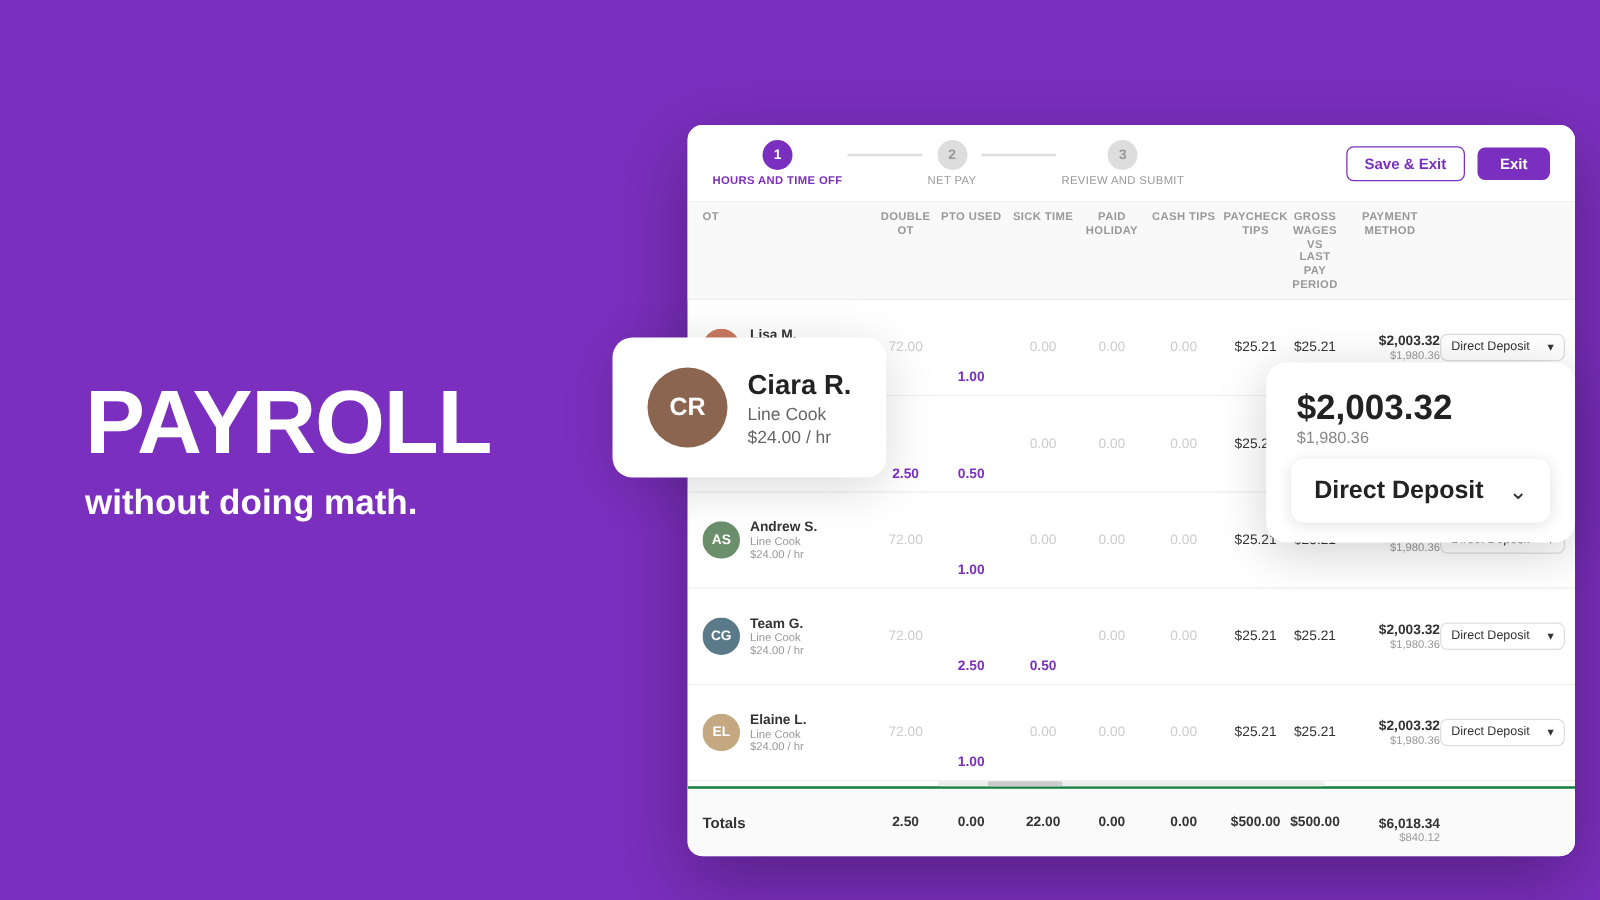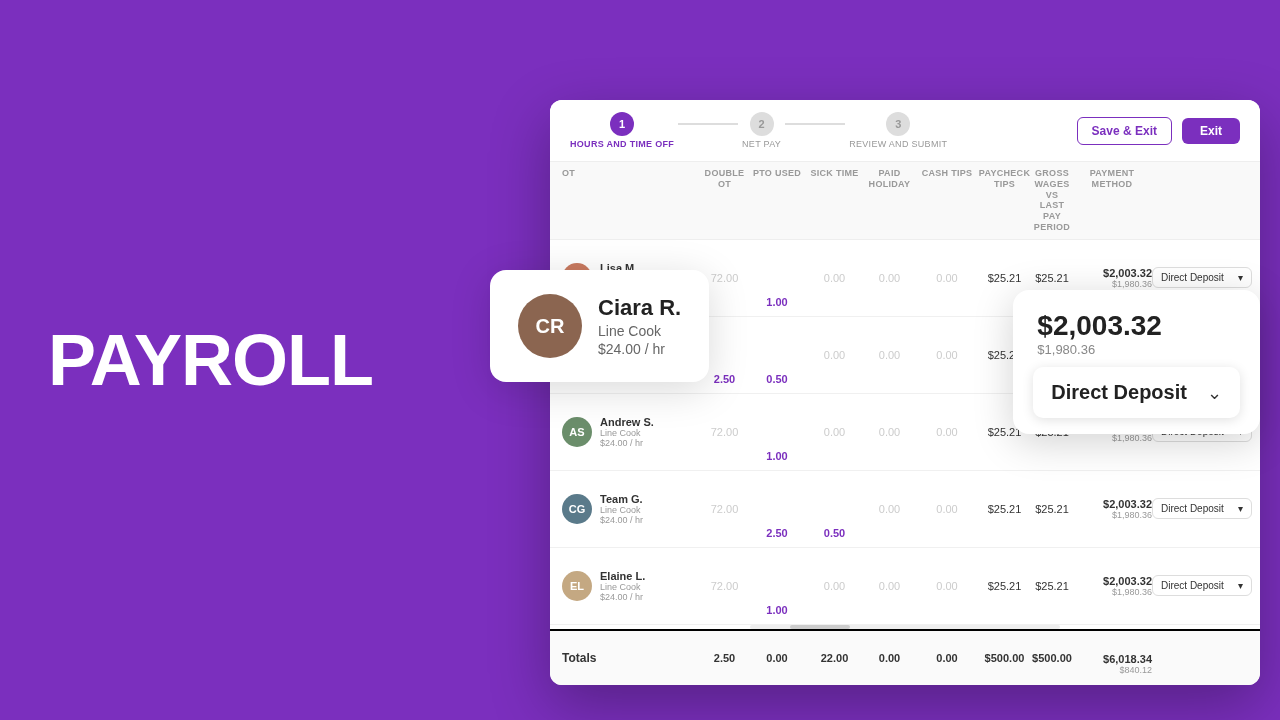--- a/index.html
+++ b/index.html
@@ -8,21 +8,21 @@
       height: 720px;
       background: #7B2FBE;
       font-family: -apple-system, BlinkMacSystemFont, 'Segoe UI', sans-serif;
       overflow: hidden;
       position: relative;
     }
 
     
     .hero-text {
       position: absolute;
-      left: 48px;
+      left: 68px;
       top: 50%;
       transform: translateY(-50%);
       color: white;
     }
     .hero-title {
       font-size: 72px;
       font-weight: 900;
       line-height: 1;
       letter-spacing: -1px;
       text-transform: uppercase;
@@ -250,21 +250,21 @@
       cursor: pointer;
       background: white;
     }
 
     
     .totals-row {
       display: grid;
       grid-template-columns: 140px 45px 60px 55px 55px 60px 55px 40px 80px 100px;
       padding: 10px 12px;
       background: #fafafa;
-      border-top: 2px solid #000000;
+      border-top: 2px solid #15803d;
       align-items: center;
     }
     .totals-label {
       font-size: 12px;
       font-weight: 700;
       color: #333;
     }
     .totals-cell {
       text-align: center;
       font-size: 11px;
@@ -369,20 +369,21 @@
       border-radius: 2px;
       position: absolute;
       left: 40px;
     }
   </style>
 </head>
 <body>
 
 <div class="hero-text">
   <div class="hero-title">PAYROLL</div>
+  <div class="hero-subtitle">without doing math.</div>
 </div>
 
 <div class="app-card">
 
 
   <div class="steps-bar">
     <div class="steps-left">
       <div class="step">
         <div class="step-circle active">1</div>
         <div class="step-label active">HOURS AND TIME OFF</div>

